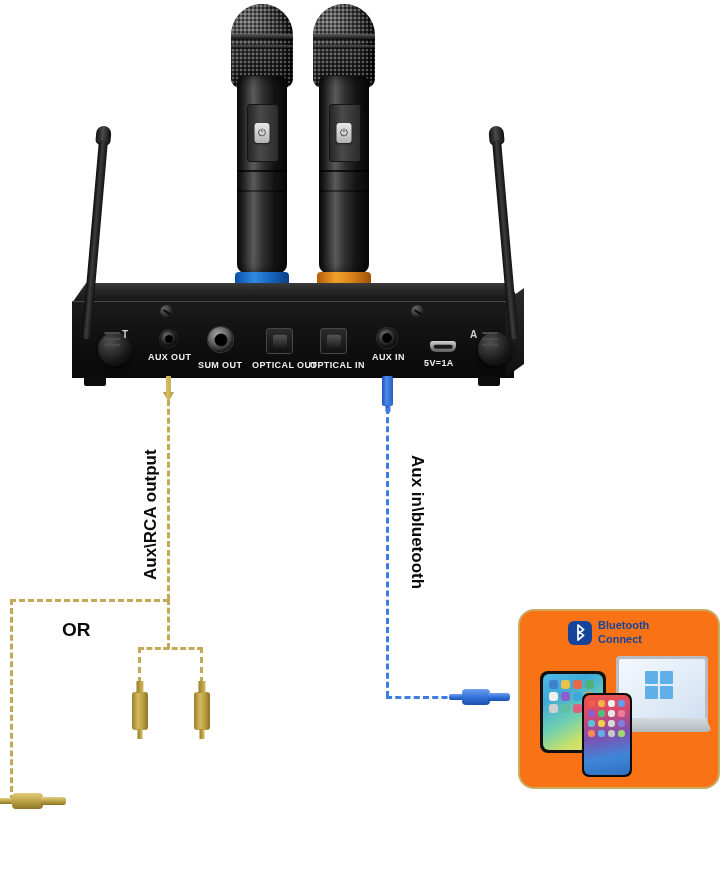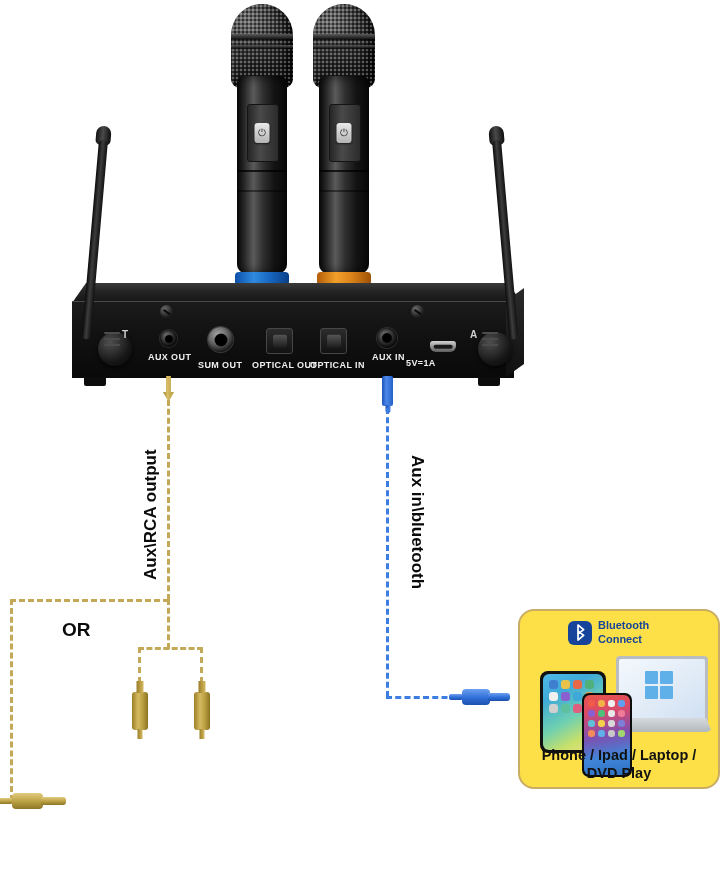--- a/index.html
+++ b/index.html
@@ -151,21 +151,21 @@
   .jplug-h{position:absolute;height:16px;border-radius:4px;}
   .jplug-h .barrel{position:absolute;left:0;top:0;width:58%;height:100%;border-radius:4px;}
   .jplug-h .shaft{position:absolute;right:0;top:28%;width:46%;height:44%;border-radius:0 3px 3px 0;}
   .jplug-h .tail{position:absolute;left:-13px;top:32%;width:14px;height:36%;border-radius:2px;}
 
   .gold-g{background:linear-gradient(180deg,#e2cb7e,#b99f42 55%,#8d7526);}
   .blue-g{background:linear-gradient(180deg,#6e9ff0,#2f6fd8 55%,#1c51ad);}
 
   
   .devbox{
-    position:absolute;border:2px solid #c9ad63;border-radius:16px;background:#fde047;
+    position:absolute;border:2px solid #c9ad63;border-radius:16px;background:#f97316;
   }
   .boxcap{
     position:absolute;left:0;width:100%;text-align:center;
     font-size:14.5px;font-weight:bold;color:#111;line-height:1.25;
   }
   .bt-badge{position:absolute;display:flex;align-items:center;gap:6px;}
   .bt-sq{width:24px;height:24px;border-radius:6px;background:#16449a;
     display:flex;align-items:center;justify-content:center;}
   .bt-txt{font-size:11px;font-weight:bold;color:#16449a;line-height:1.25;}
 
@@ -285,21 +285,21 @@
   <div class="plabel" style="left:310px;top:360px;">OPTICAL IN</div>
 
   <div class="jack" style="left:377px;top:328px;width:20px;height:20px;">
     <div class="jack-hole" style="width:10px;height:10px;"></div>
   </div>
   <div class="plabel" style="left:372px;top:352px;">AUX IN</div>
 
   <div class="usb" style="left:430px;top:341px;">
     <div class="usb-in"></div>
   </div>
-  <div class="plabel" style="left:406px;top:358px;">5V=1A</div>
+  <div class="plabel" style="left:424px;top:358px;">5V=1A</div>
 
   <div class="plug-gold-down" style="left:163px;top:376px;height:26px;"></div>
   <div class="dash-v" style="left:167px;top:400px;height:200px;"></div>
 
   <div class="dash-h" style="left:10px;top:599px;width:159px;"></div>
   <div class="dash-v" style="left:10px;top:599px;height:202px;"></div>
 
   <div class="jplug-h" style="left:12px;top:793px;width:54px;">
     <div class="tail gold-g"></div>
     <div class="barrel gold-g"></div>
@@ -389,17 +389,16 @@
           <div style="background:#d8d8d8"></div>
             <div style="background:#7f7fd8"></div>
           <div style="background:#f28a5a"></div>
             <div style="background:#5fb0e8"></div>
           <div style="background:#c8c8c8"></div>
             <div style="background:#9fd86f"></div>
         </div>
       </div>
     </div>
 
-    <div class="boxcap" style="top:135px;" style2="">Phone / Ipad / Laptop /<br>DVD Play</div>
   </div>
 
 
 </div>
 
 </body></html>

